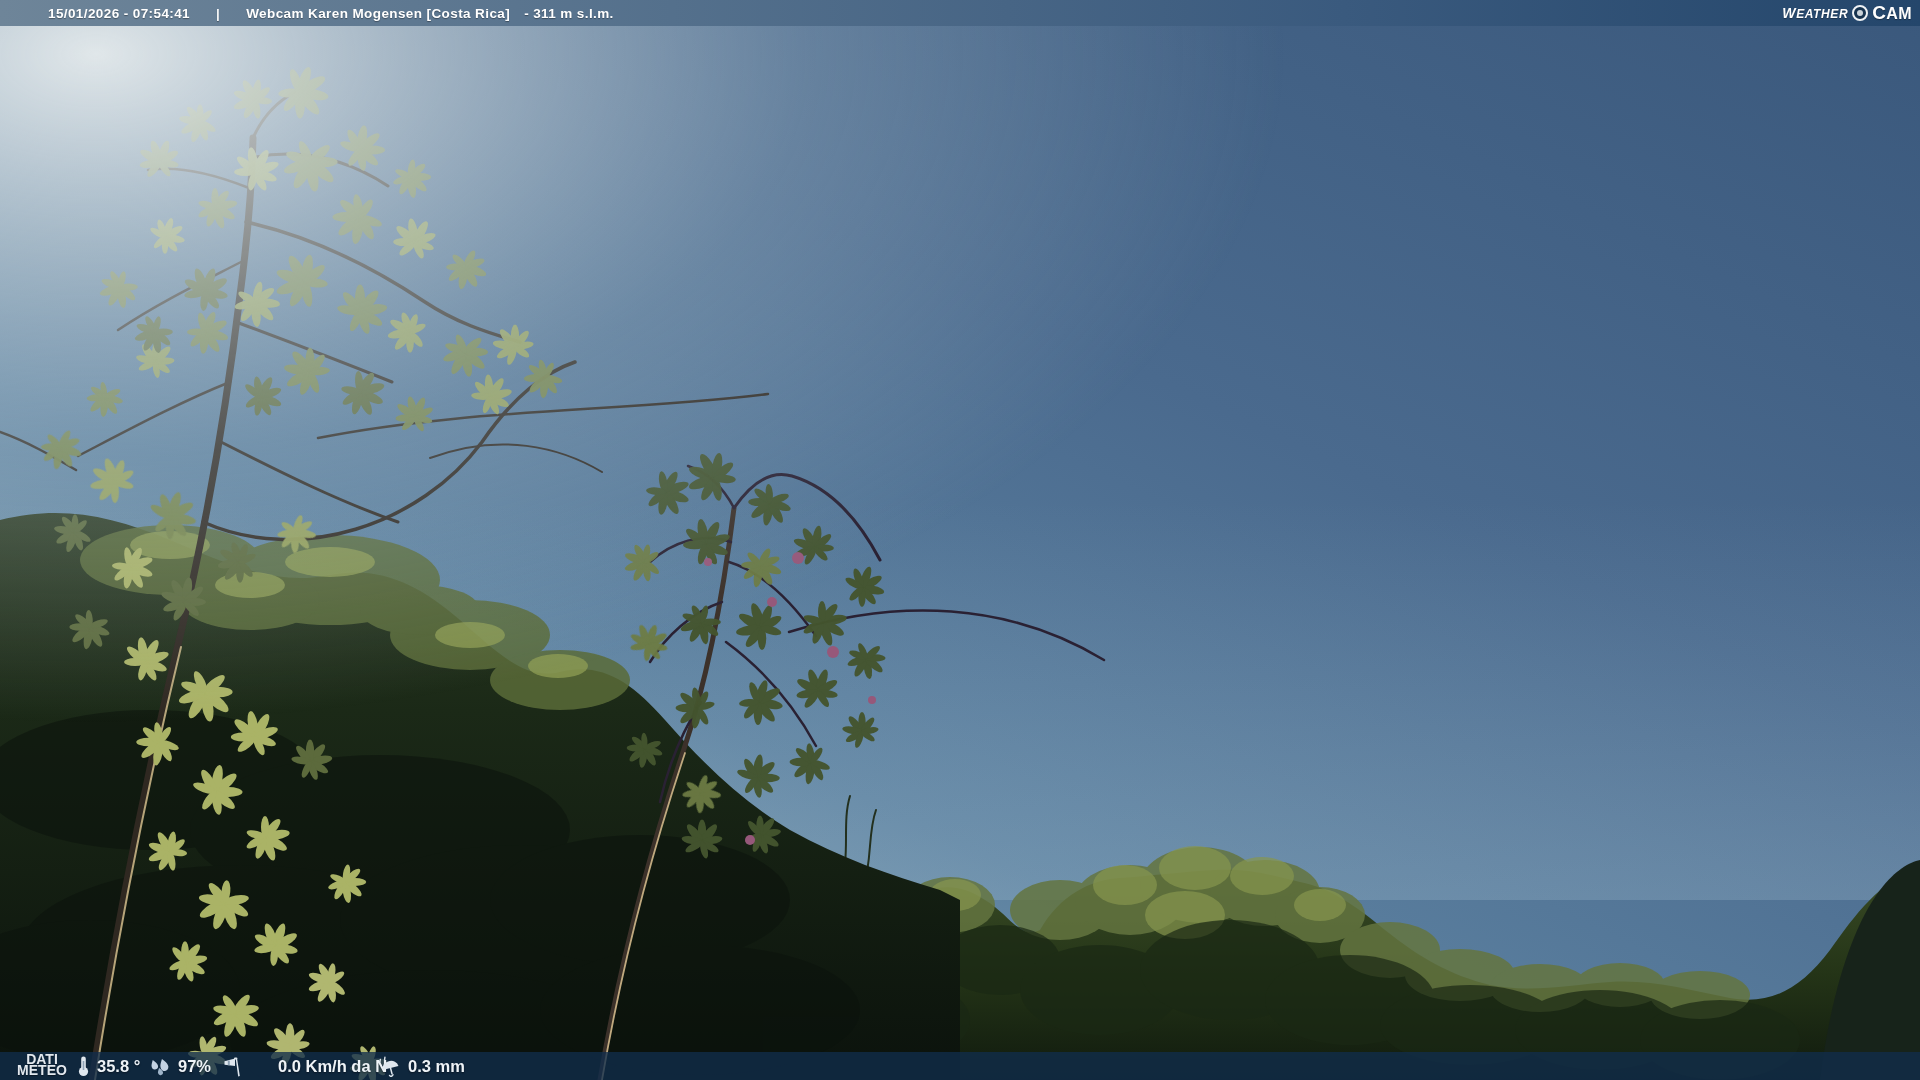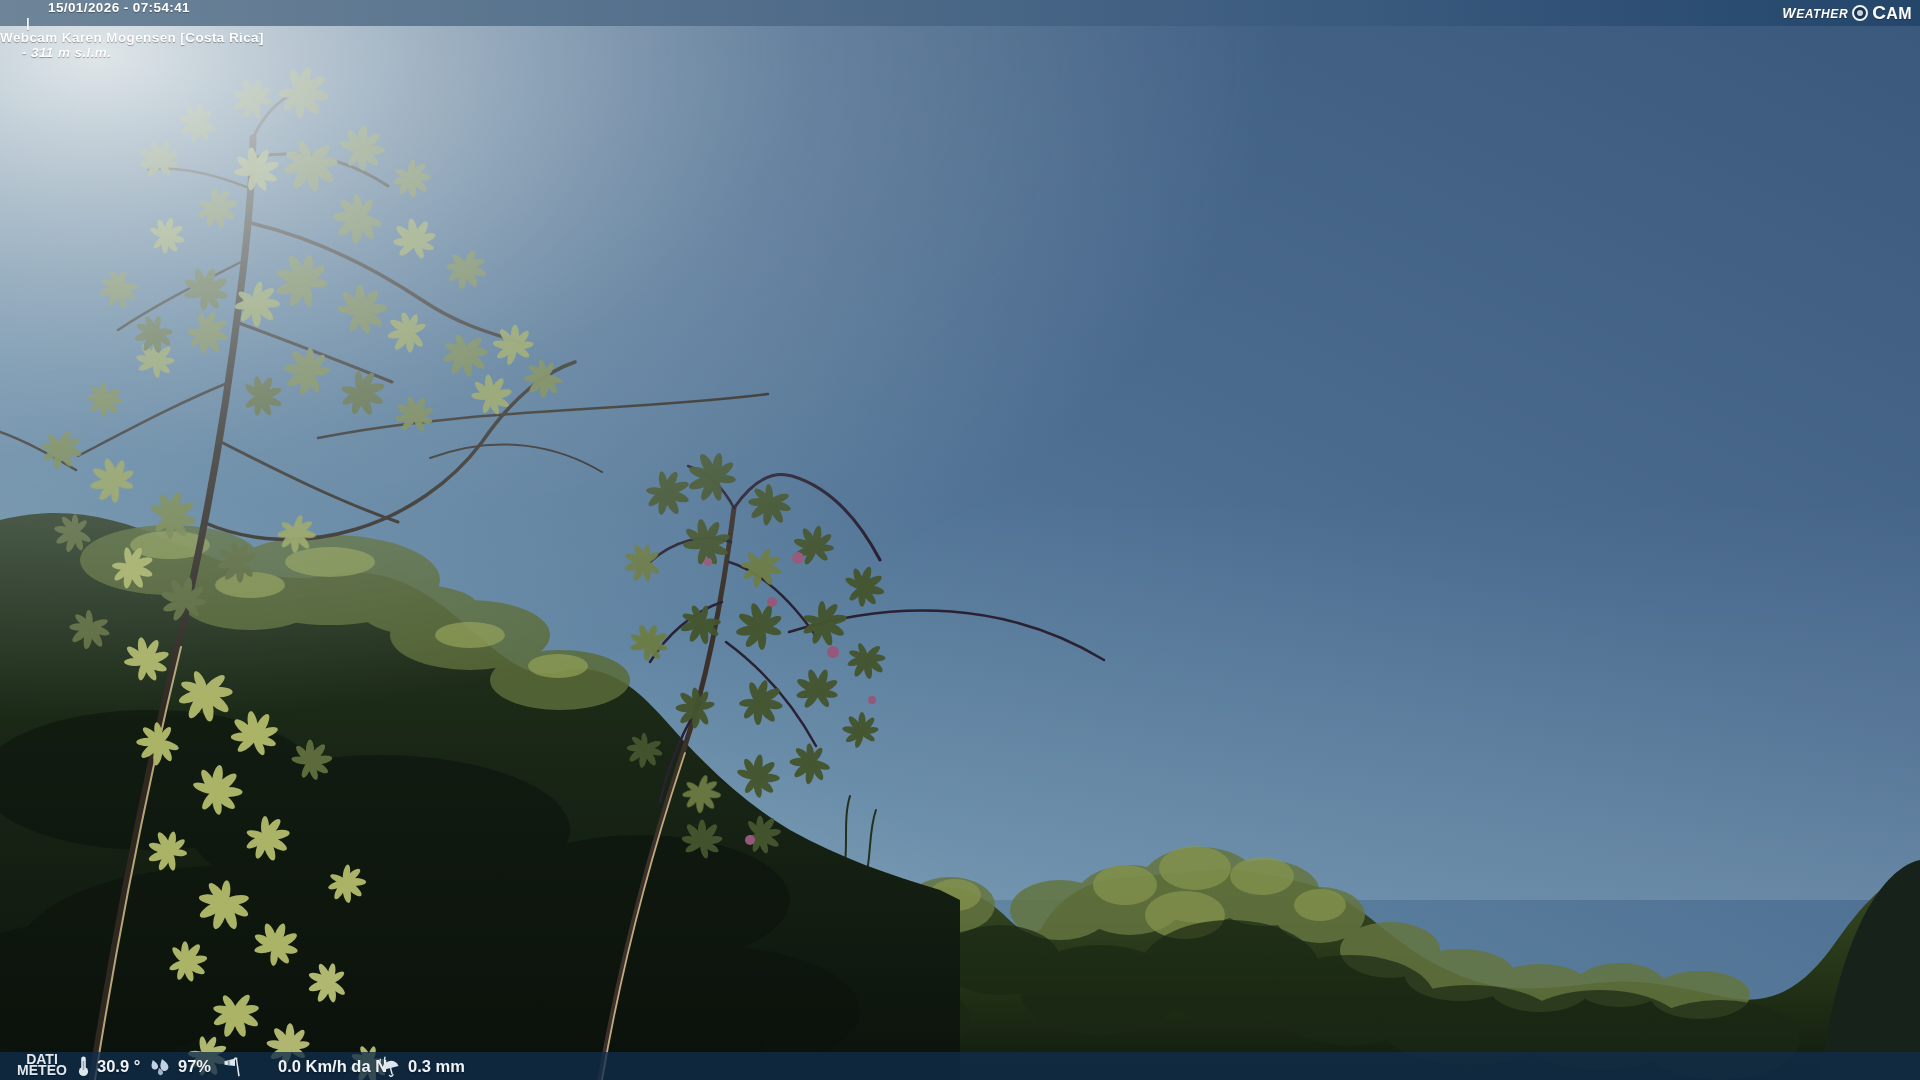--- a/index.html
+++ b/index.html
@@ -5,26 +5,26 @@
   html,body{margin:0;padding:0;}
   body{width:1920px;height:1080px;overflow:hidden;position:relative;
        font-family:"Liberation Sans",sans-serif;background:#4a6a8e;}
 
   
   #scene{position:absolute;inset:0;width:1920px;height:1080px;display:block;}
 
   
   .top-bar{position:absolute;top:0;left:0;width:1920px;height:26px;
     background:linear-gradient(90deg,#6e8599 0%,#54708c 35%,#3a5a7e 70%,#24466b 100%);
-    display:flex;color:#ffffff;font-size:13.5px;font-weight:700;
-    letter-spacing:.4px;text-shadow:0 1px 1px rgba(0,0,0,.35);z-index:5;flex-direction:column;}
+    display:flex;align-items:center;color:#ffffff;font-size:13.5px;font-weight:700;
+    letter-spacing:.4px;text-shadow:0 1px 1px rgba(0,0,0,.35);z-index:5;}
   .top-bar .timestamp{margin-left:48px;white-space:nowrap;}
   .top-bar .separator{margin:0 26px;font-weight:700;opacity:.95;}
   .top-bar .title{white-space:nowrap;}
-  .top-bar .elevation{margin-left:22px;white-space:nowrap;font-style:italic;}
+  .top-bar .elevation{margin-left:14px;white-space:nowrap;}
   .brand{position:absolute;right:8px;top:0;height:26px;display:flex;align-items:center;gap:4px;}
   .brand-weather{display:inline-block;font-size:12px;font-weight:700;letter-spacing:.6px;color:#fff;font-style:italic;}
   .brand-weather::first-letter{font-size:14px;}
   .brand-cam{display:inline-block;font-size:16px;font-weight:800;letter-spacing:.4px;color:#fff;}
   .brand-cam::first-letter{font-size:19px;}
   .brand-lens{width:12px;height:12px;border-radius:50%;background:#16334f;
     border:2px solid #eef2f5;position:relative;flex:0 0 auto;}
   .brand-lens::after{content:"";position:absolute;left:3px;top:3px;width:6px;height:6px;
     border-radius:50%;background:#c9d2d9;}
 
@@ -323,21 +323,21 @@
     <div>DATI</div>
     <div>METEO</div>
   </div>
 
   <div class="metric m-temp">
     <svg width="15" height="22" viewBox="0 0 15 22">
       <rect x="5.2" y="1.5" width="4.6" height="13" rx="2.3" fill="#dfe7ee"></rect>
       <circle cx="7.5" cy="16.5" r="4.6" fill="#dfe7ee"></circle>
       <rect x="6.7" y="6" width="1.6" height="9" fill="#8fa3b6"></rect>
     </svg>
-    <span class="value">30.9 °</span>
+    <span class="value">35.8 °</span>
   </div>
 
   <div class="metric m-hum">
     <svg width="24" height="22" viewBox="0 0 24 22">
       <g fill="#c3d2e2" transform="rotate(-18 12 11)">
         <path d="M7,3 C9,6 10.2,7.6 10.2,9.6 A3.2,3.2 0 1 1 3.8,9.6 C3.8,7.6 5,6 7,3 Z"></path>
         <path d="M16,5 C18.4,8.5 19.8,10.4 19.8,12.8 A3.9,3.9 0 1 1 12.1,12.8 C12.1,10.4 13.6,8.5 16,5 Z"></path>
         <path d="M10.5,12.5 C12,14.7 12.9,15.9 12.9,17.4 A2.5,2.5 0 1 1 7.9,17.4 C7.9,15.9 9,14.7 10.5,12.5 Z" fill="#9fb4c9"></path>
       </g>
     </svg>

